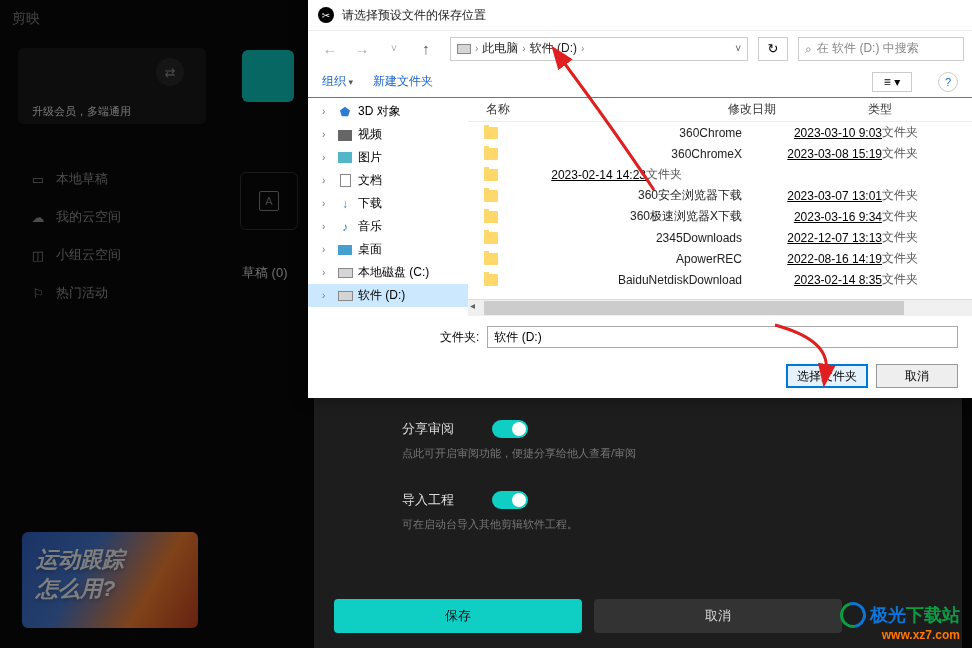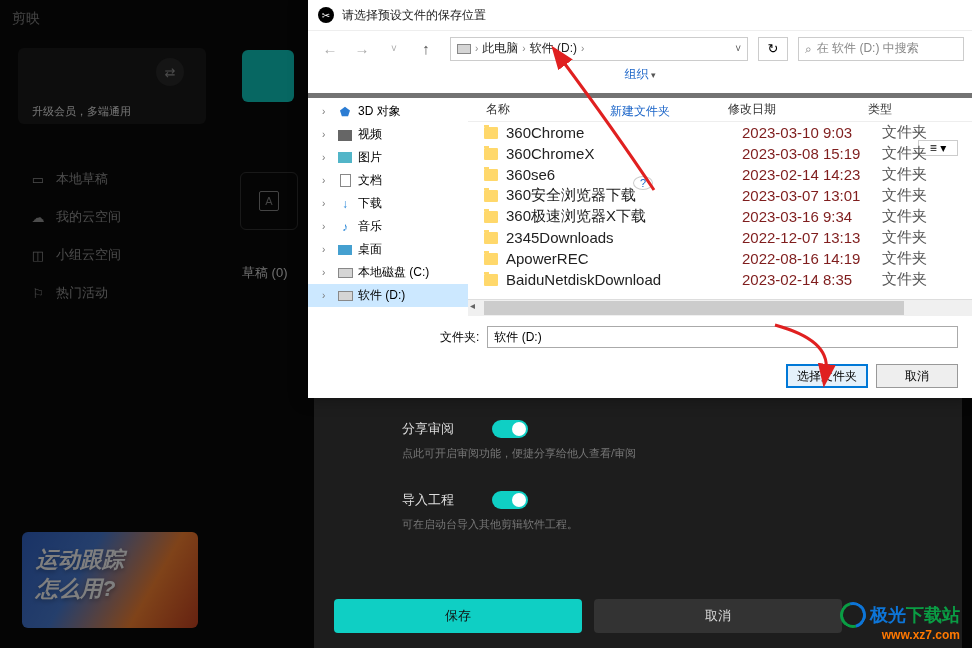--- a/index.html
+++ b/index.html
@@ -58,21 +58,21 @@
     .dlg-nav { height: 36px; display: flex; align-items: center; padding: 0 8px; gap: 4px; border-top: 1px solid #eee; }
     .nav-arrow { width: 28px; height: 28px; display: flex; align-items: center; justify-content: center; color: #aaa; font-size: 15px; cursor: pointer; }
     .nav-arrow.enabled { color: #555; }
     .breadcrumb { flex: 1; height: 24px; border: 1px solid #ccc; display: flex; align-items: center; padding: 0 6px; font-size: 12px; gap: 4px; margin: 0 6px; }
     .bc-seg { cursor: pointer; color: #222; }
     .bc-sep { color: #888; font-size: 10px; }
     .bc-drop { margin-left: auto; color: #555; font-size: 10px; }
     .refresh-btn { width: 30px; height: 24px; border: 1px solid #ccc; display: flex; align-items: center; justify-content: center; font-size: 13px; cursor: pointer; }
     .search-box { width: 166px; height: 24px; border: 1px solid #ccc; display: flex; align-items: center; padding: 0 6px; gap: 5px; font-size: 12px; color: #888; margin-left: 6px; }
     
-    .dlg-toolbar { height: 32px; border-bottom: 5px solid #737373; display: flex; align-items: center; padding: 0 14px; gap: 20px; font-size: 12px; flex-direction: column; }
+    .dlg-toolbar { height: 32px; border-bottom: 1px solid #737373; display: flex; align-items: center; padding: 0 14px; gap: 20px; font-size: 12px; }
     .tool-link { color: #1a64c8; cursor: pointer; }
     .tool-dd::after { content: ' ▾'; color: #555; font-size: 9px; }
     .view-btn { margin-left: auto; width: 40px; height: 20px; border: 1px solid #ccc; display: flex; align-items: center; justify-content: center; cursor: pointer; }
     .help-btn { width: 20px; height: 20px; border: 1px solid #ccc; border-radius: 50%; margin-left: 6px; display: flex; align-items: center; justify-content: center; font-size: 11px; color: #1a64c8; cursor: pointer; }
     
     .dlg-body { flex: 1; display: flex; overflow: hidden; }
     .tree { width: 160px; overflow-y: auto; font-size: 12px; padding-top: 2px; }
     .tree-item { display: flex; align-items: center; gap: 5px; padding: 3px 6px 3px 14px; cursor: pointer; white-space: nowrap; }
     .tree-item.selected { background: #cce8ff; }
     .tree-exp { width: 10px; color: #777; font-size: 10px; }
@@ -85,25 +85,25 @@
     .ico-mus { color: #2b88d8; }
     .ico-desk { width: 14px; height: 10px; background: #45a0d0; }
     .ico-drv { width: 15px; height: 10px; background: #d5d5d5; border: 1px solid #888; }
     
     .file-pane { flex: 1; display: flex; flex-direction: column; overflow: hidden; }
     .file-head { display: flex; font-size: 12px; color: #333; border-bottom: 1px solid #eee; height: 24px; align-items: center; }
     .fh-name { width: 260px; padding-left: 18px; }
     .fh-date { width: 140px; }
     .fh-type { flex: 1; }
     .file-list { flex: 1; overflow: hidden; }
-    .file-row { display: flex; align-items: center; font-size: 15px; color: #222; height: 21px; padding-left: 16px; }
+    .file-row { display: flex; align-items: center; font-size: 12px; color: #222; height: 21px; padding-left: 16px; text-align: right; }
     .fr-ico { width: 14px; height: 12px; background: #ffd86b; border-radius: 1px; margin-right: 8px; flex-shrink: 0; position: relative; }
     .fr-ico::before { content:''; position:absolute; top:-2px; left:0; width:5px; height:2px; background:#ffd86b; }
     .fr-name { width: 236px; }
-    .fr-date { width: 140px; color: #7f1d1d; }
+    .fr-date { width: 140px; color: #000000; text-decoration: underline; }
     .fr-type { color: #555; }
     .hscroll { height: 17px; background: #f0f0f0; position: relative; border-top: 1px solid #ddd; }
     .hscroll::before { content: '◂'; position: absolute; left: 2px; top: 0; font-size: 10px; color: #666; }
     .hscroll-thumb { position: absolute; left: 16px; top: 1px; width: 420px; height: 14px; background: #ccc; }
     
     .dlg-bottom { padding: 10px 14px; border-radius: 10px; }
     .folder-input-row { display: flex; align-items: center; gap: 8px; font-size: 12px; margin-bottom: 16px; padding-left: 118px; }
     .folder-input { flex: 1; height: 22px; border: 1px solid #aaa; padding: 0 6px; font-size: 12px; }
     .dlg-btns { display: flex; justify-content: flex-end; gap: 8px; }
     .dlg-btn { min-width: 82px; height: 24px; border: 1px solid #999; background: #eee; font-size: 12px; cursor: pointer; }
@@ -291,21 +291,20 @@
             <span class="fr-type">文件夹</span>
           </div>
           <div class="file-row">
             <span class="fr-ico"></span>
             <span class="fr-name">360ChromeX</span>
             <span class="fr-date">2023-03-08 15:19</span>
             <span class="fr-type">文件夹</span>
           </div>
           <div class="file-row">
             <span class="fr-ico"></span>
-            <span class="fr-name">360se6</span>
             <span class="fr-date">2023-02-14 14:23</span>
             <span class="fr-type">文件夹</span>
           </div>
           <div class="file-row">
             <span class="fr-ico"></span>
             <span class="fr-name">360安全浏览器下载</span>
             <span class="fr-date">2023-03-07 13:01</span>
             <span class="fr-type">文件夹</span>
           </div>
           <div class="file-row">

